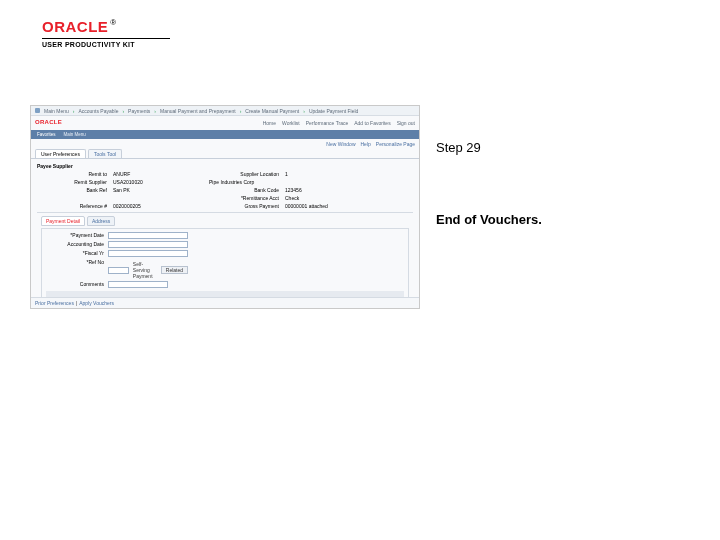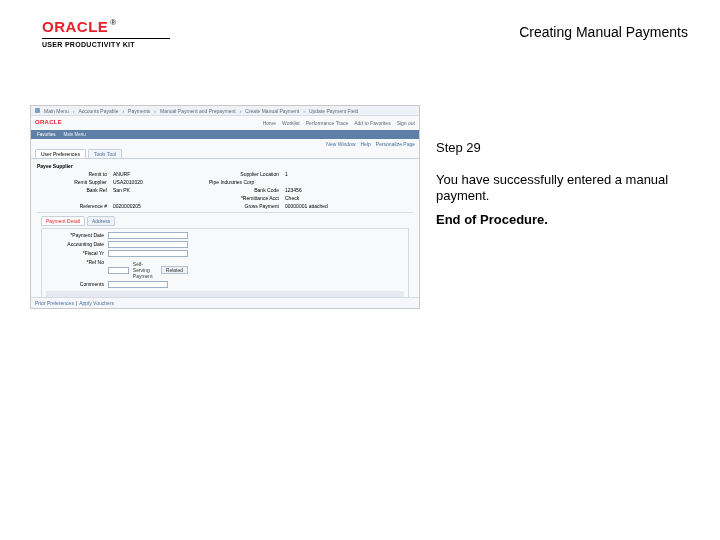--- a/index.html
+++ b/index.html
@@ -58,21 +58,20 @@
 
 <div class="page">
 
   <div class="header-logo">
     <div>
       <span class="logo-oracle">ORACLE</span><span class="logo-reg">®</span>
     </div>
     <div class="logo-rule"></div>
     <div class="logo-sub">USER PRODUCTIVITY KIT</div>
   </div>
-  <div class="header-title">Creating Manual Payments</div>
 
   <div class="shot">
     <div class="nav">
       <span class="nav-icn"></span>
       <span class="crumb">Main Menu</span>
       <span>›</span>
       <span class="crumb">Accounts Payable</span>
       <span>›</span>
       <span class="crumb">Payments</span>
       <span>›</span>
@@ -169,15 +168,14 @@
     </div>
 
     <div class="bottom-tabs">
       <span style="color:#4a6fa1">Prior Preferences</span>
       <span>|</span>
       <span style="color:#4a6fa1">Apply Vouchers</span>
     </div>
   </div>
 
   <div class="step">Step 29</div>
-  <div class="desc">You have successfully entered a manual payment.</div>
-  <div class="endp">End of Procedure.</div>
+  <div class="endp">End of Vouchers.</div>
 </div>
 
 </body></html>

